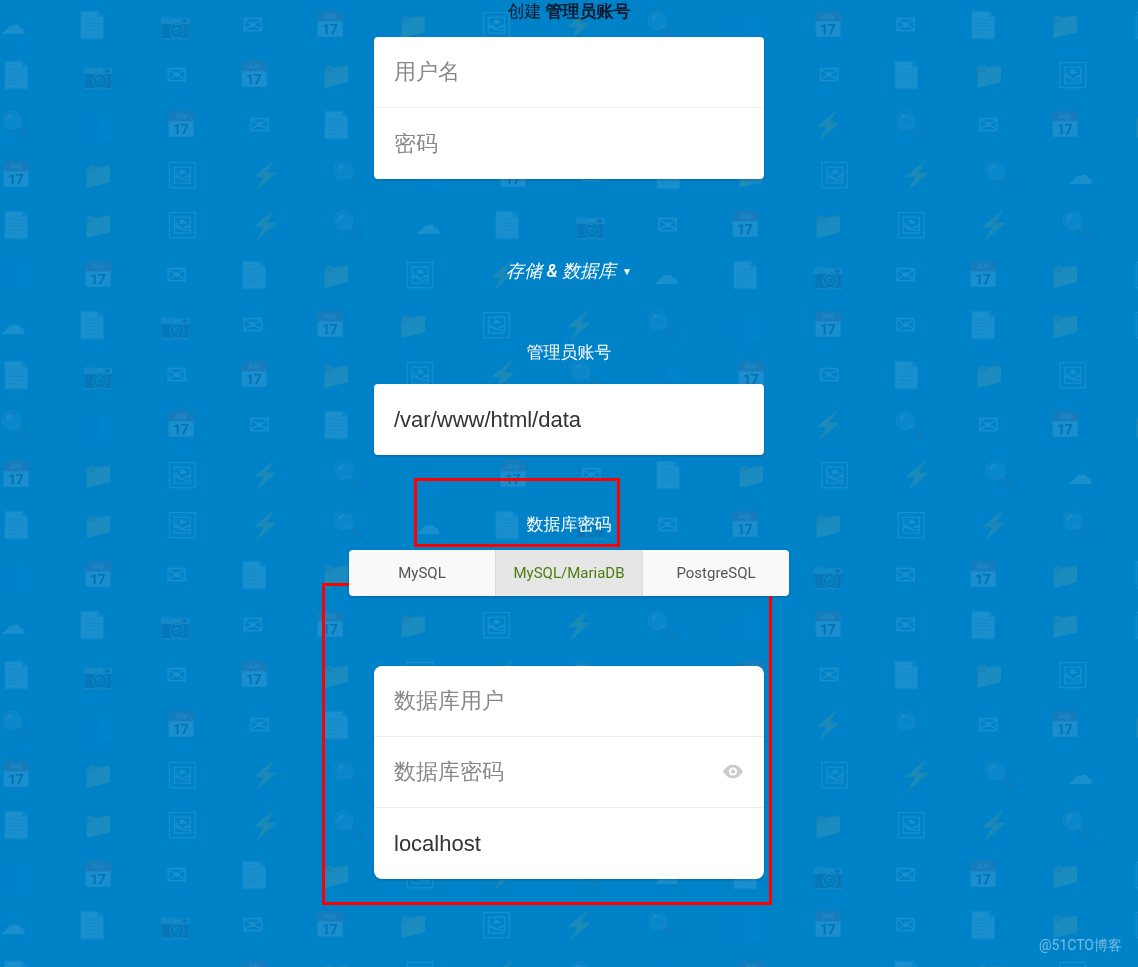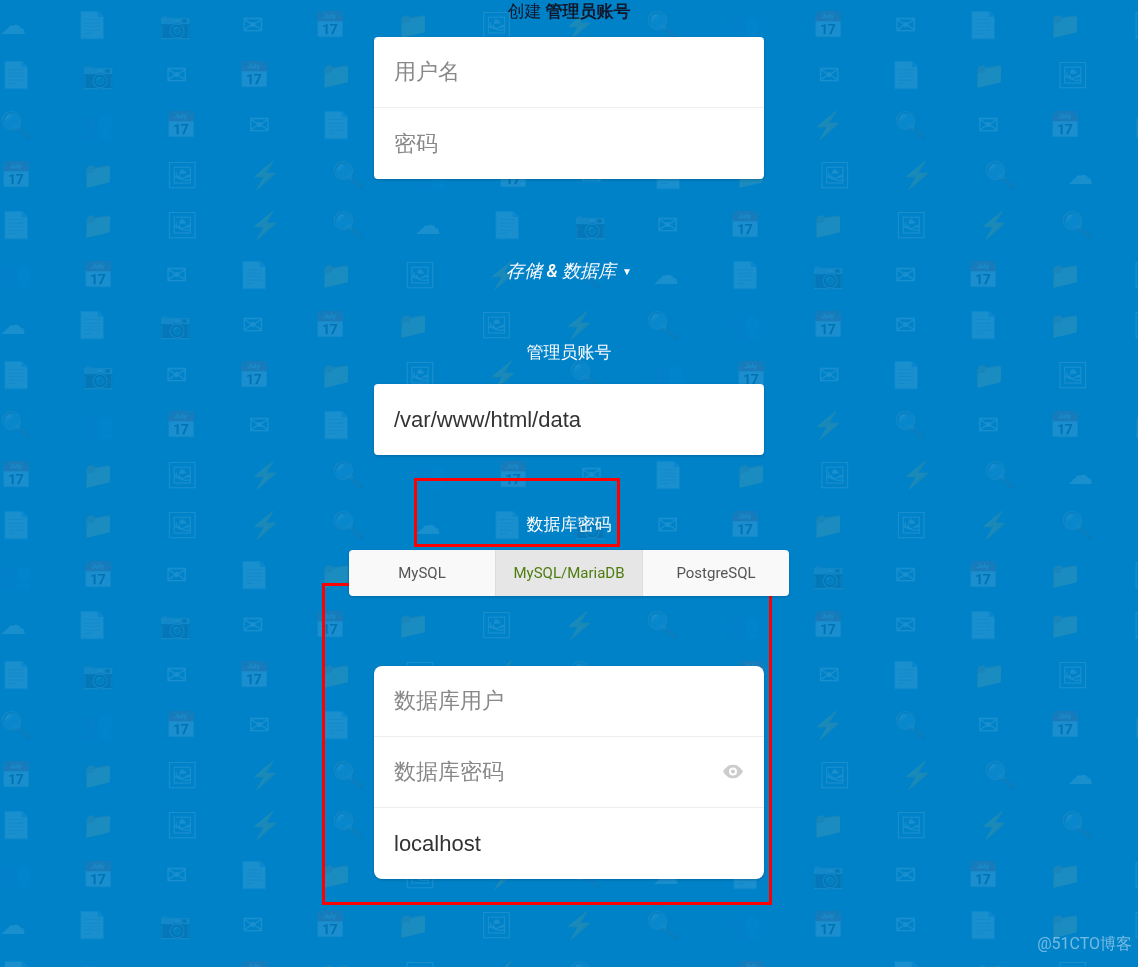--- a/index.html
+++ b/index.html
@@ -150,24 +150,24 @@
     }
     .big-input-box {
       width: 390px;
       background: #ffffff;
       border-radius: 8px;
       box-shadow: 0 1px 3px rgba(0,0,0,0.2);
       overflow: hidden;
     }
     .watermark {
       position: absolute;
-      right: 6px;
+      right: 16px;
       bottom: 12px;
       color: rgba(255,255,255,0.45);
-      font-size: 16px;
+      font-size: 14px;
       z-index: 5;
     }
     .spacer-80 { height: 80px; }
     .spacer-58 { height: 58px; }
     .spacer-40 { height: 40px; }
     .spacer-14 { height: 14px; }
     .spacer-70 { height: 70px; }
     .spacer-20 { height: 20px; }
   </style>
 </head>

